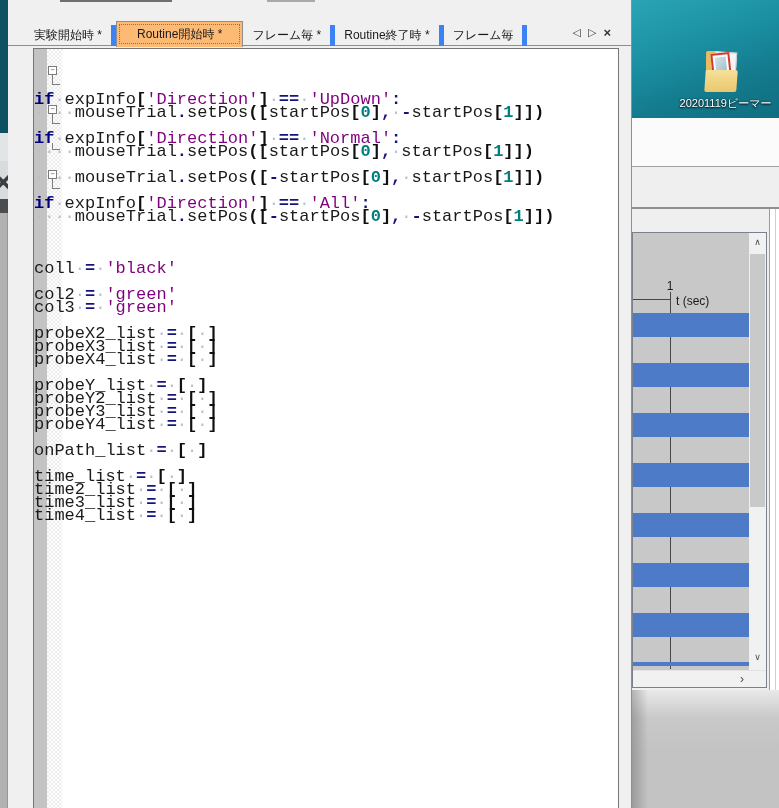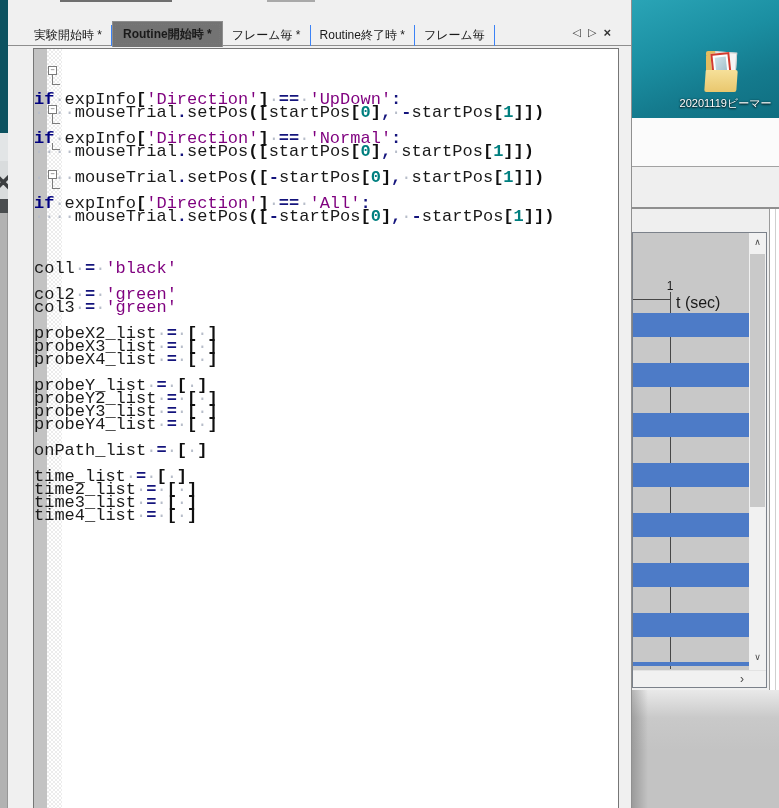--- a/index.html
+++ b/index.html
@@ -19,24 +19,24 @@
   .dialog{left:8px;top:0;width:624px;height:808px;background:#f0f0f0;
           border-right:1px solid #909090;box-sizing:border-box;}
   .frag1{left:52px;top:0;width:112px;height:2px;background:#6f6f6f;}
   .frag2{left:259px;top:0;width:48px;height:2px;background:#a9a9a9;}
 
   
   .tabbar{position:absolute;left:0;top:0;width:100%;height:46px;}
   .tab-underline{position:absolute;left:0;bottom:0;width:100%;height:1px;background:#8e8e8e;}
   .tabs{position:absolute;left:17px;bottom:0;display:flex;align-items:flex-end;}
   .tab{height:21px;padding:0 9px;display:flex;align-items:center;font-size:12px;color:#1a1a1a;
-       border-right:1px solid #3b82f6;white-space:nowrap;cursor:default;}
-  .tab.sel{height:25px;background:#737373;border:1px solid #8e8e8e;border-bottom:none;
-           font-weight:bold;position:relative;z-index:2;margin-bottom:-1px;
-           outline:1px dotted #777;outline-offset:-4px;padding:0 10px;}
+       border-right:5px solid #3b82f6;white-space:nowrap;cursor:default;}
+  .tab.sel{height:25px;background:#fdba74;border:1px solid #8e8e8e;border-bottom:none;
+           font-weight:normal;position:relative;z-index:2;margin-bottom:-1px;
+           outline:1px dotted #777;outline-offset:-4px;padding:0 20px;}
   .navbtns{position:absolute;right:20px;top:26px;display:flex;gap:7px;align-items:center;
            font-size:11px;color:#333;}
   .navbtns span{cursor:default;}
   .navx{font-size:13px;font-weight:bold;line-height:11px;}
 
   
   .code-panel{left:25px;top:48px;width:586px;height:760px;background:#fff;
               border:1px solid #767676;border-bottom:none;box-sizing:border-box;}
   .margin-gray{position:absolute;left:0;top:0;width:13px;height:100%;background:#c3c3c3;}
   .margin-checker{position:absolute;left:13px;top:0;width:15px;height:100%;
@@ -78,21 +78,21 @@
   .strip-light{left:632px;top:167px;width:147px;height:42px;background:#efefef;border-bottom:2px solid #8f8f8f;box-sizing:border-box;}
   .panel-zone{left:632px;top:209px;width:147px;height:481px;background:#efefef;}
   .right-strip{left:769px;top:209px;width:10px;height:481px;background:#fff;border-left:1px solid #9b9b9b;box-sizing:border-box;}
   .right-strip::after{content:"";position:absolute;left:5px;top:0;width:1px;height:100%;background:#cfcfcf;}
 
   .tl-panel{left:632px;top:232px;width:135px;height:456px;border:1px solid #7b818a;background:#c8c8c8;box-sizing:border-box;}
   .canvas{position:absolute;left:0;top:0;width:116px;height:436px;background:#c8c8c8;overflow:hidden;}
   .axis-h{position:absolute;left:0;top:66px;width:38px;height:1px;background:#474747;}
   .axis-v{position:absolute;left:37px;top:59px;width:1px;height:377px;background:#474747;}
   .tick1{position:absolute;left:31px;top:46px;width:12px;text-align:center;font-size:12px;color:#1a1a1a;}
-  .tsec{position:absolute;left:43px;top:61px;font-size:16px;color:#1a1a1a;white-space:nowrap;}
+  .tsec{position:absolute;left:43px;top:61px;font-size:12px;color:#1a1a1a;white-space:nowrap;}
   .bar{position:absolute;left:0;width:116px;}
   .vscroll{position:absolute;right:0;top:0;width:17px;height:437px;background:#f1f1f1;}
   .vs-up{position:absolute;left:0;top:2px;width:17px;height:14px;text-align:center;font-size:9px;color:#4a4a4a;line-height:14px;}
   .vs-thumb{position:absolute;left:1px;top:21px;width:15px;height:253px;background:#c9c9c9;}
   .vs-down{position:absolute;left:0;bottom:6px;width:17px;height:14px;text-align:center;font-size:9px;color:#4a4a4a;line-height:14px;}
   .hscroll{position:absolute;left:0;bottom:0;width:133px;height:17px;background:#f1f1f1;border-top:1px solid #e3e3e3;box-sizing:border-box;}
   .hs-right{position:absolute;right:22px;top:1px;font-size:12px;color:#4a4a4a;line-height:15px;}
 
   .bottom-zone{left:632px;top:690px;width:147px;height:118px;
      background:linear-gradient(90deg,rgba(80,80,80,.35) 0,rgba(80,80,80,0) 16px),

